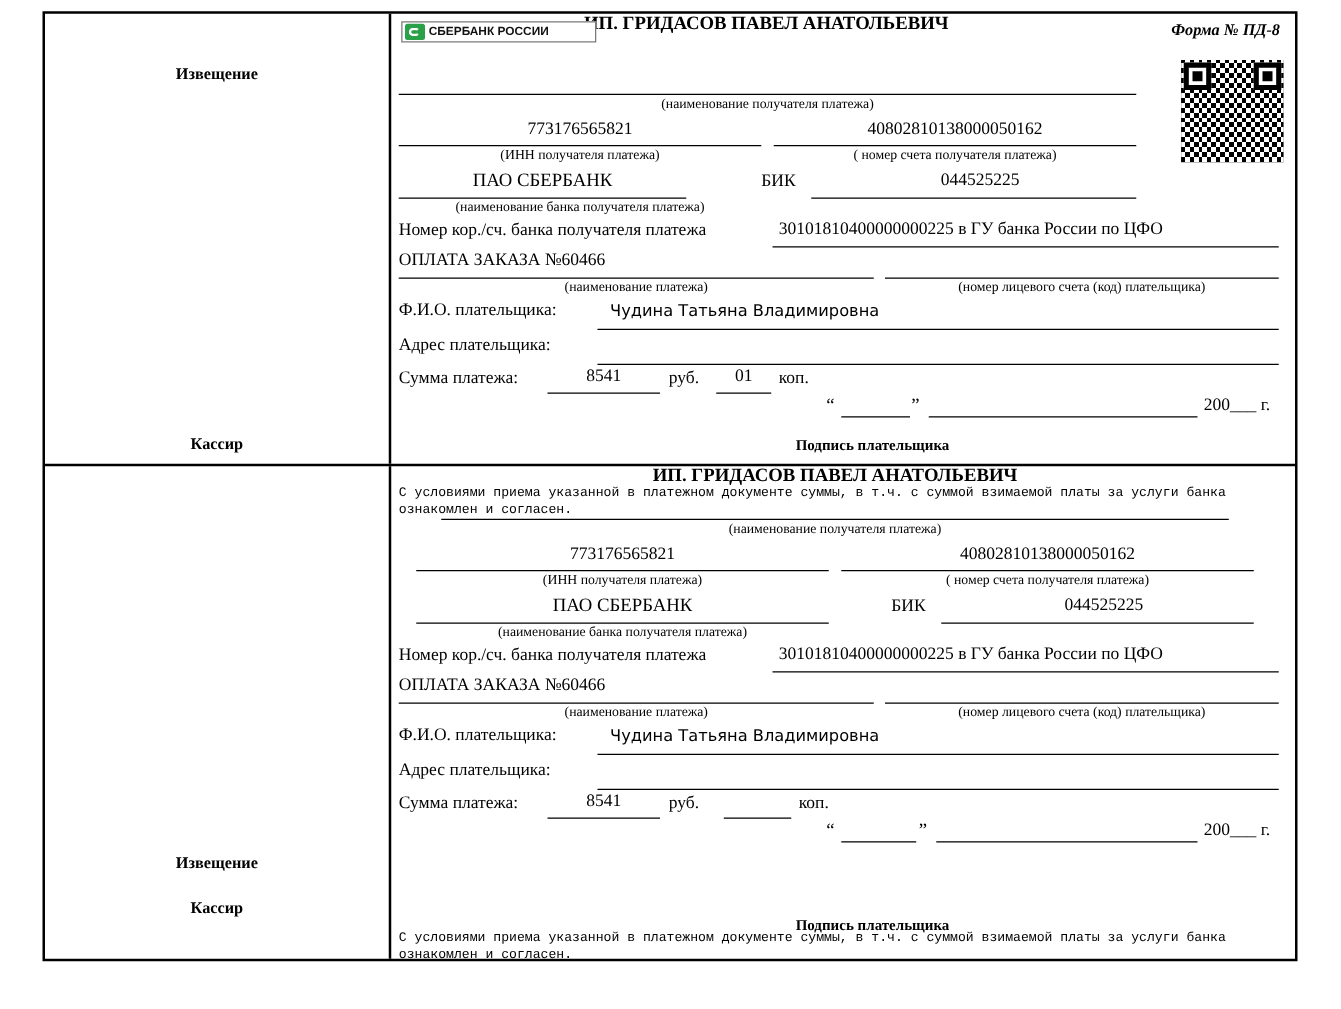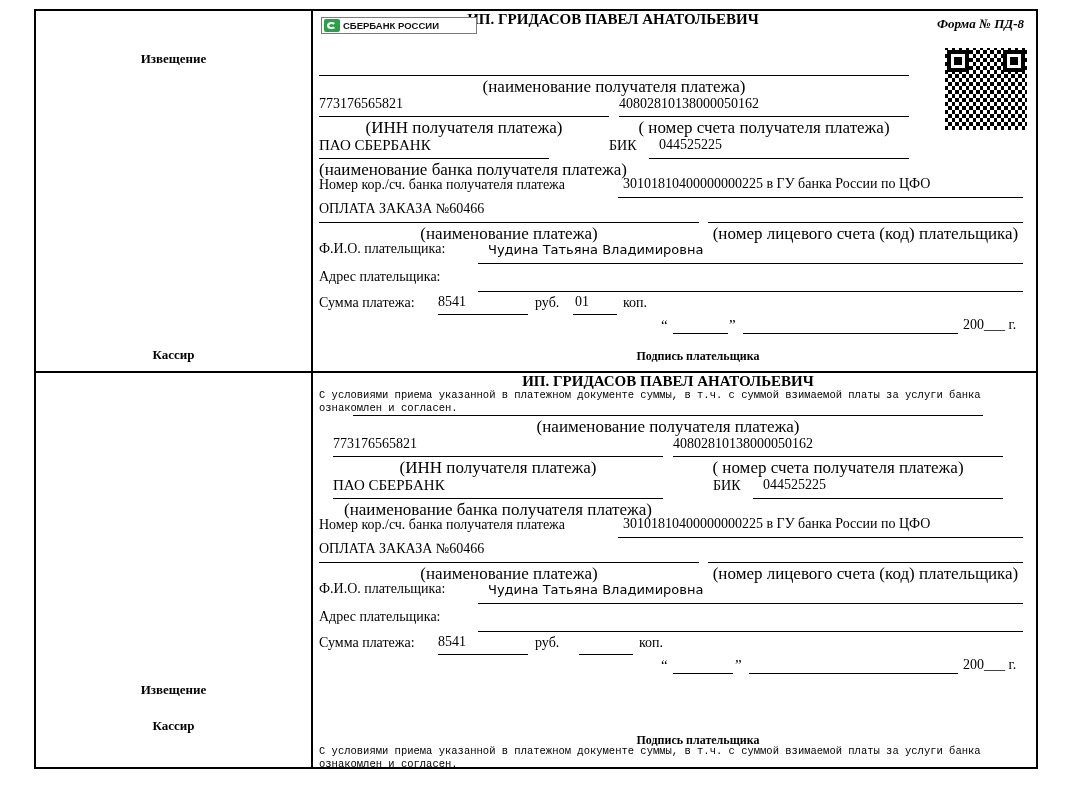--- a/index.html
+++ b/index.html
@@ -144,37 +144,38 @@
     position: absolute;
     font-size: 14px;
     white-space: nowrap;
   }
   .center {
     position: absolute;
     text-align: center;
     white-space: nowrap;
   }
   .cap {
-    font-size: 17px;
+    font-size: 11px;
   }
   .recipient {
     font-weight: bold;
     font-size: 15px;
     text-align: center;
     white-space: nowrap;
   }
   .line {
     position: absolute;
     border-bottom: 1px solid #000000;
     height: 0;
   }
   .val {
     position: absolute;
     font-size: 14px;
     white-space: nowrap;
+    text-align: center;
   }
   .handwrite {
     font-family: "DejaVu Sans", sans-serif;
     font-size: 13px;
   }
   .small-note {
     position: absolute;
     font-size: 10.5px;
     line-height: 13px;
     font-family: Liberation Mono, monospace;

